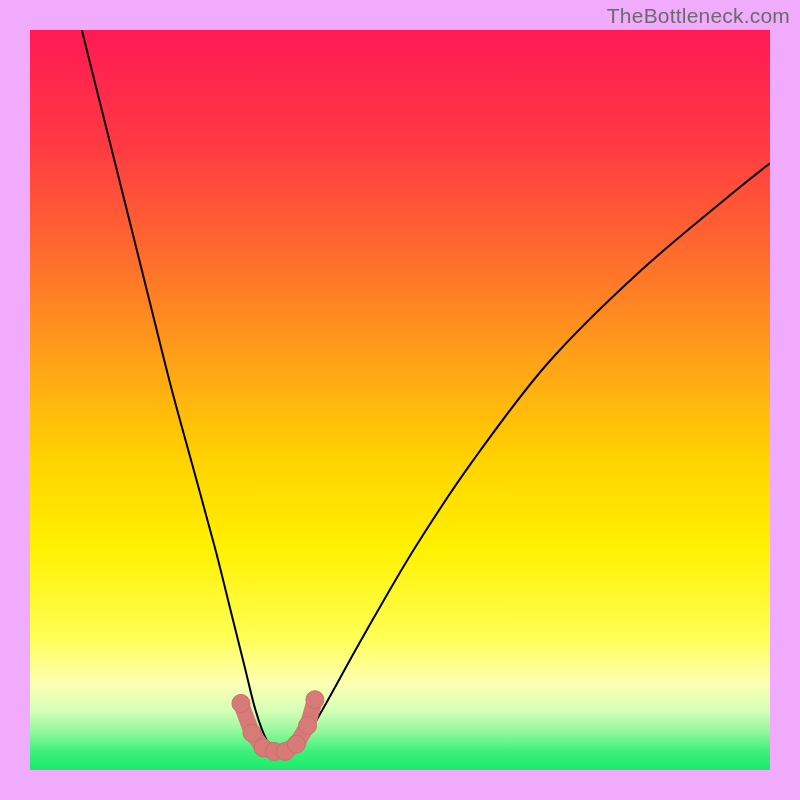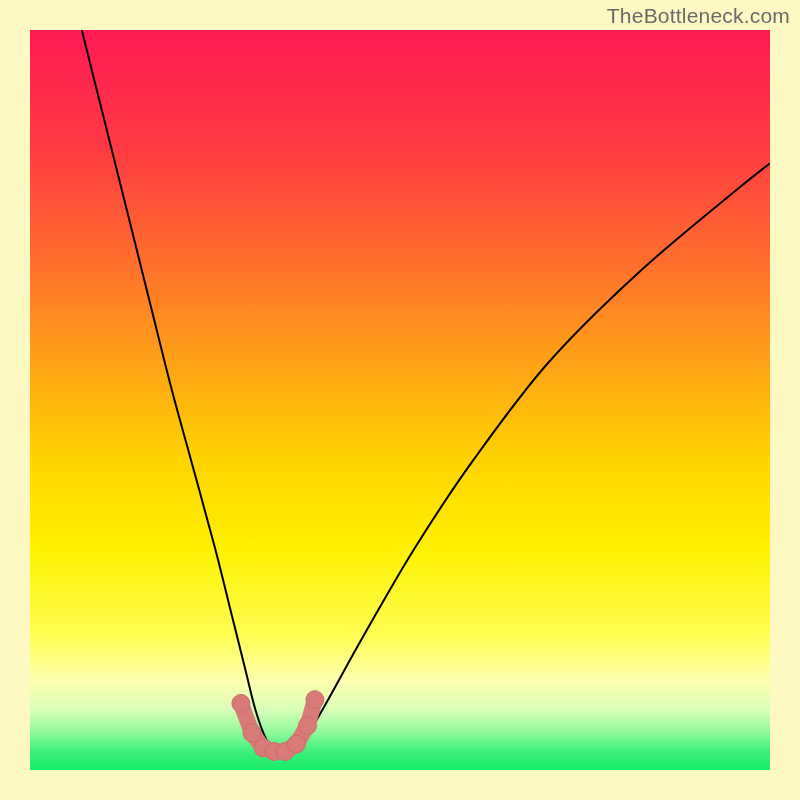--- a/index.html
+++ b/index.html
@@ -10,21 +10,21 @@
     background: #000;
     overflow: hidden;
     font-family: Arial, Helvetica, sans-serif;
   }
   .frame {
     position: absolute;
     top: 0;
     left: 0;
     width: 800px;
     height: 800px;
-    background: #fef9c3;
+    background: #f0abfc;
   }
   .plot {
     position: absolute;
     top: 30px;
     left: 30px;
     width: 740px;
     height: 740px;
     overflow: hidden;
   }
   .watermark {

